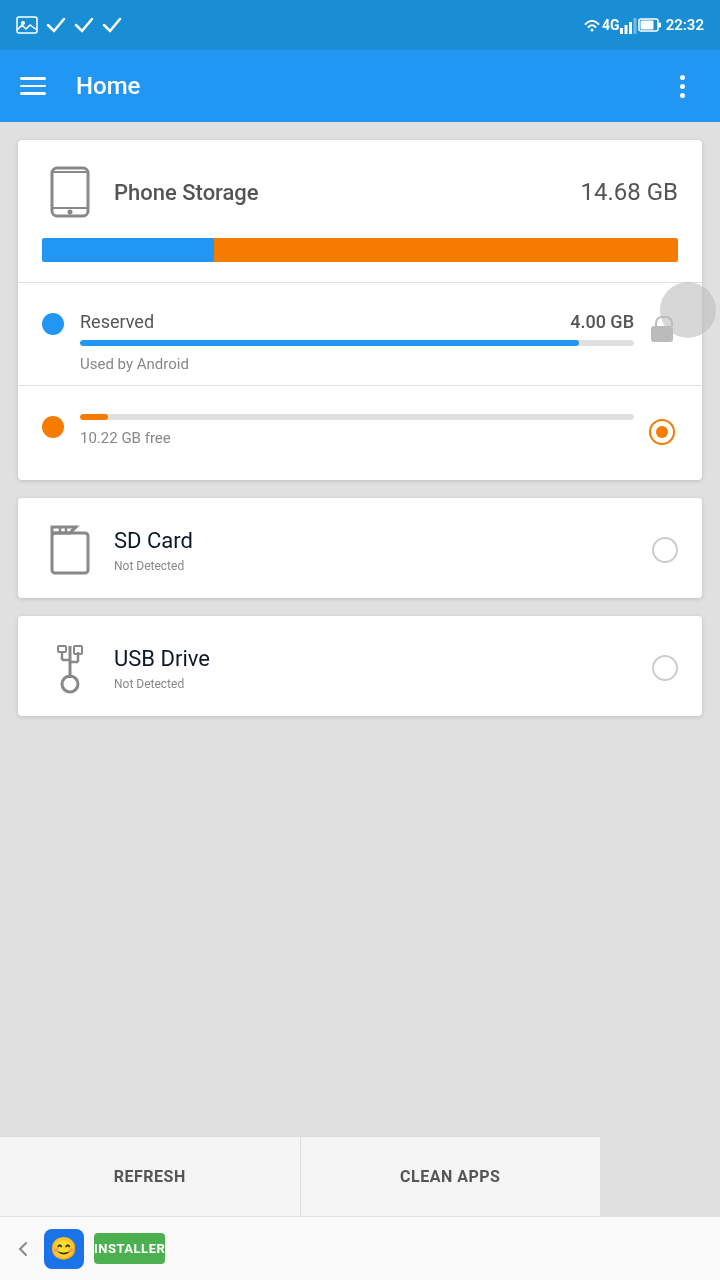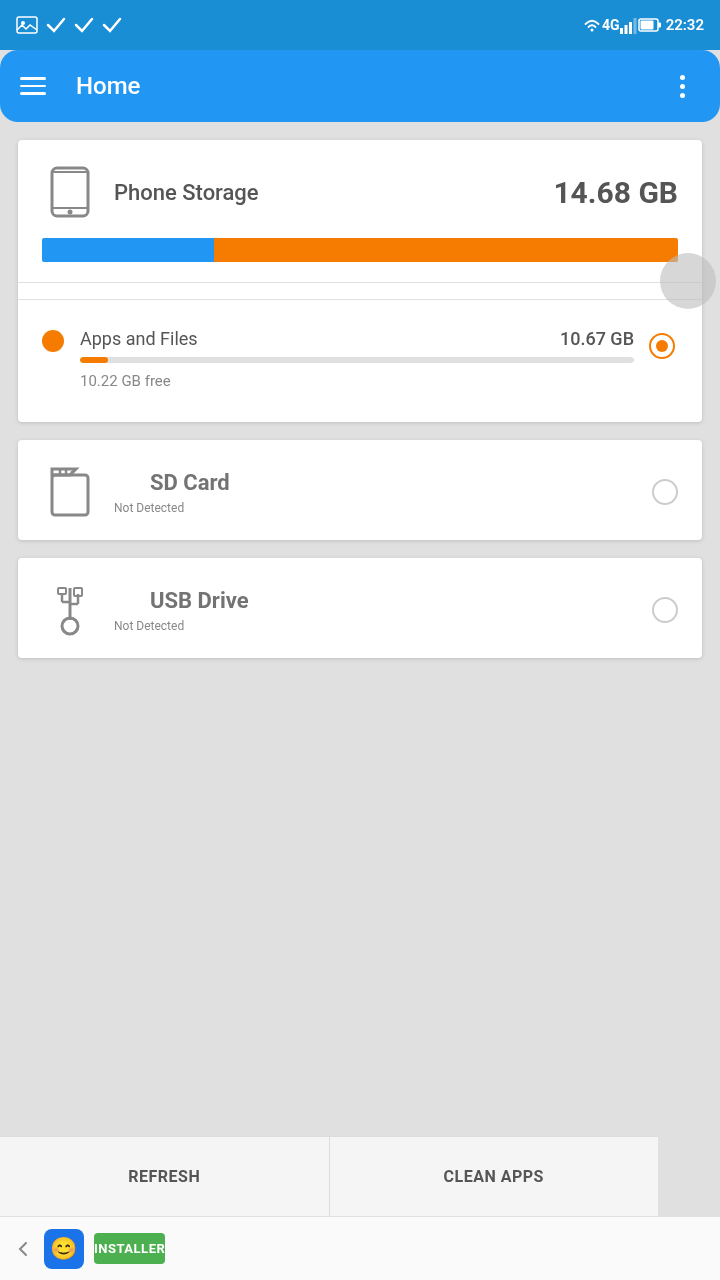--- a/index.html
+++ b/index.html
@@ -37,21 +37,20 @@
     }
 
     
     .app-bar {
       background: #2196f3;
       height: 72px;
       display: flex;
       align-items: center;
       padding: 0 20px;
       color: white;
-      border-radius: 18px;
     }
     .app-bar-menu {
       width: 36px;
       height: 36px;
       display: flex;
       flex-direction: column;
       justify-content: center;
       gap: 5px;
       cursor: pointer;
     }
@@ -117,22 +116,22 @@
       justify-content: center;
       margin-right: 16px;
     }
     .storage-title {
       font-size: 22px;
       font-weight: 500;
       color: #555;
       flex: 1;
     }
     .storage-size {
-      font-size: 30px;
-      font-weight: 700;
+      font-size: 24px;
+      font-weight: 400;
       color: #555;
     }
 
     .storage-bar-container {
       height: 24px;
       display: flex;
       border-radius: 2px;
       overflow: hidden;
       margin-bottom: 20px;
     }
@@ -293,39 +292,38 @@
       display: flex;
       align-items: center;
       justify-content: center;
       margin-right: 16px;
     }
     .device-info {
       flex: 1;
     }
     .device-title {
       font-size: 22px;
-      font-weight: 700;
-      color: #737373;
+      font-weight: 400;
+      color: #0f172a;
       margin-bottom: 6px;
-      margin-left: 36px;
     }
     .device-status {
       font-size: 12px;
       color: #888;
     }
     .device-radio {
       margin-left: 12px;
     }
 
     
     .bottom-toolbar {
       position: fixed;
       bottom: 64px;
       left: 0;
-      width: 658px;
+      width: 600px;
       height: 80px;
       background: #f5f5f5;
       display: flex;
       border-top: 1px solid #ddd;
     }
     .toolbar-btn {
       flex: 1;
       display: flex;
       align-items: center;
       justify-content: center;
@@ -487,30 +485,42 @@
       <span class="storage-size">14.68 GB</span>
     </div>
 
     <div class="storage-bar-container">
       <div class="storage-bar-reserved"></div>
       <div class="storage-bar-apps"></div>
     </div>
 
     <div class="divider"></div>
 
+    <div class="storage-section">
+      <div class="section-dot blue"></div>
+      <div class="section-content">
+        <div class="section-top">
+          <span class="section-label">Reserved</span>
+          <span class="section-value">4.00 GB</span>
+        </div>
+        <div class="section-progress">
+          <div class="section-progress-fill fill-blue" style="width:90%"></div>
+        </div>
+        <span class="section-sub">Used by Android</span>
+      </div>
+      <div class="section-action">
+        <div class="lock-icon"></div>
+      </div>
+    </div>
 
     <div class="divider"></div>
 
     <div class="storage-section">
       <div class="section-dot orange"></div>
       <div class="section-content">
-        <div class="section-top">
-          <span class="section-label">Apps and Files</span>
-          <span class="section-value">10.67 GB</span>
-        </div>
         <div class="section-progress">
           <div class="section-progress-fill fill-orange" style="width:5%"></div>
         </div>
         <span class="section-sub">10.22 GB free</span>
       </div>
       <div class="section-action">
         <div class="radio-btn selected"></div>
       </div>
     </div>
 

